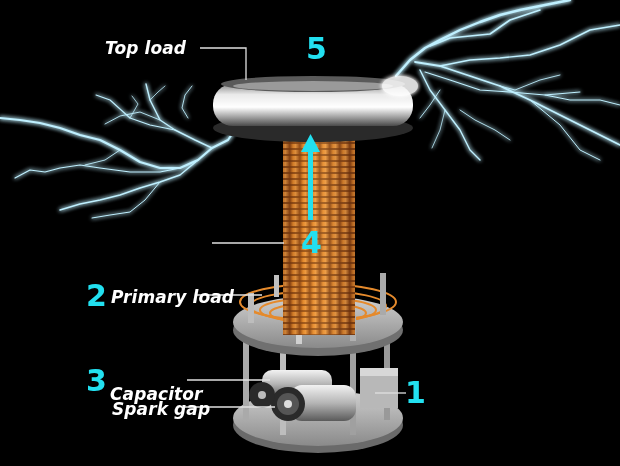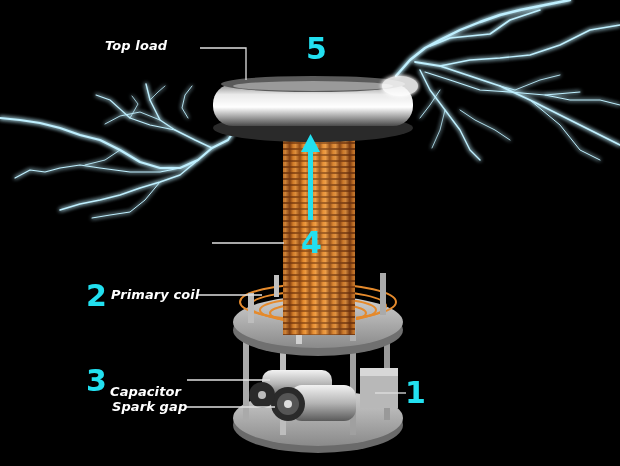--- a/index.html
+++ b/index.html
@@ -1,19 +1,19 @@
 <!DOCTYPE html>
 <html><head>
 <meta charset="utf-8">
 <style>
   html,body{margin:0;padding:0;background:#000;}
   body{width:620px;height:466px;overflow:hidden;position:relative;font-family:"DejaVu Sans","Liberation Sans",sans-serif;}
   #stage{position:absolute;left:0;top:0;width:620px;height:466px;background:#000;}
   svg{position:absolute;left:0;top:0;}
-  .label{position:absolute;color:#fff;font-style:italic;font-weight:bold;font-size:13px;white-space:nowrap;letter-spacing:0.1px;}
+  .label{position:absolute;color:#fff;font-style:italic;font-weight:bold;font-size:17px;white-space:nowrap;letter-spacing:0.1px;}
   .num{position:absolute;color:#22e0f0;font-weight:bold;font-size:30px;line-height:30px;font-family:"DejaVu Sans","Liberation Sans",sans-serif;}
 </style>
 </head>
 <body>
 
 <div id="stage">
 <svg width="620" height="466" viewBox="0 0 620 466">
   <defs>
     <filter id="glow" x="-20%" y="-20%" width="140%" height="140%">
       <feGaussianBlur stdDeviation="2.2" result="b"></feGaussianBlur>
@@ -148,16 +148,16 @@
   </g>
 </svg>
 
 <div class="num" style="left:306px;top:34px;">5</div>
 <div class="num" style="left:301px;top:228px;">4</div>
 <div class="num" style="left:86px;top:281px;">2</div>
 <div class="num" style="left:86px;top:366px;">3</div>
 <div class="num" style="left:405px;top:378px;">1</div>
 
 <div class="label" style="left:105px;top:38px;">Top load</div>
-<div class="label" style="left:111px;top:287px;">Primary coil</div>
+<div class="label" style="left:111px;top:287px;">Primary load</div>
 <div class="label" style="left:110px;top:384px;">Capacitor</div>
 <div class="label" style="left:112px;top:399px;text-align:center;">Spark gap</div>
 </div>
 
 </body></html>

